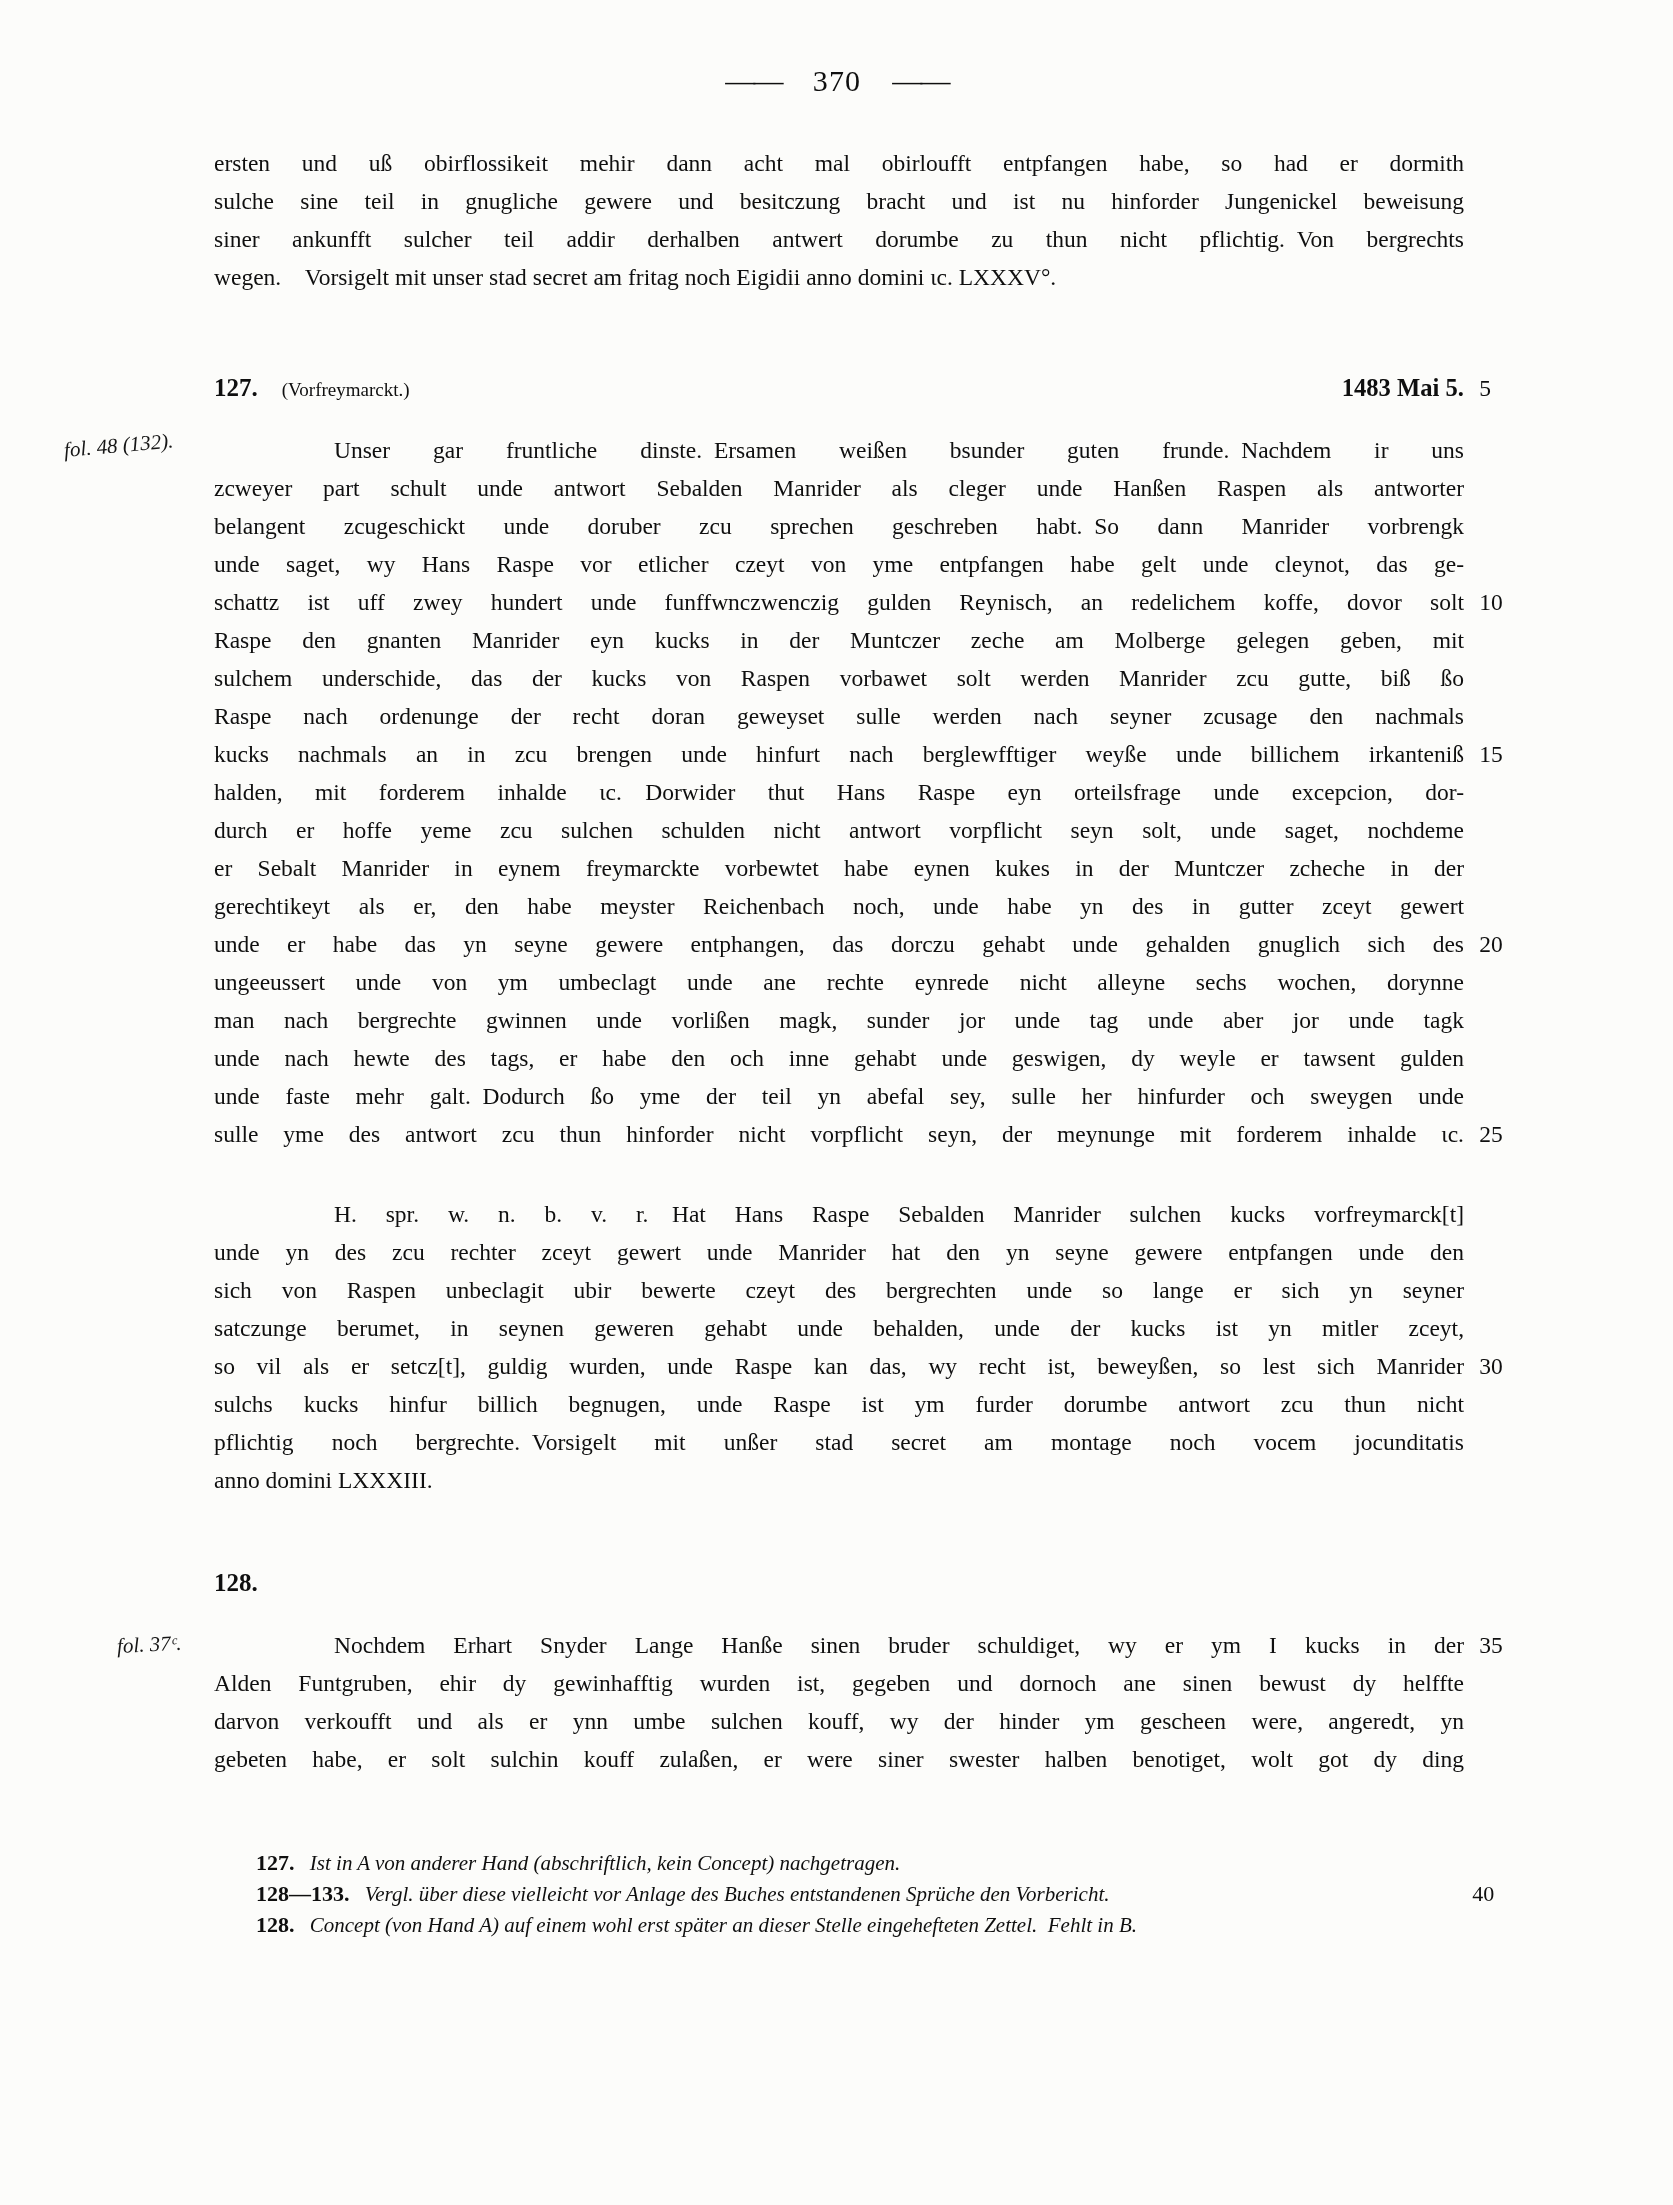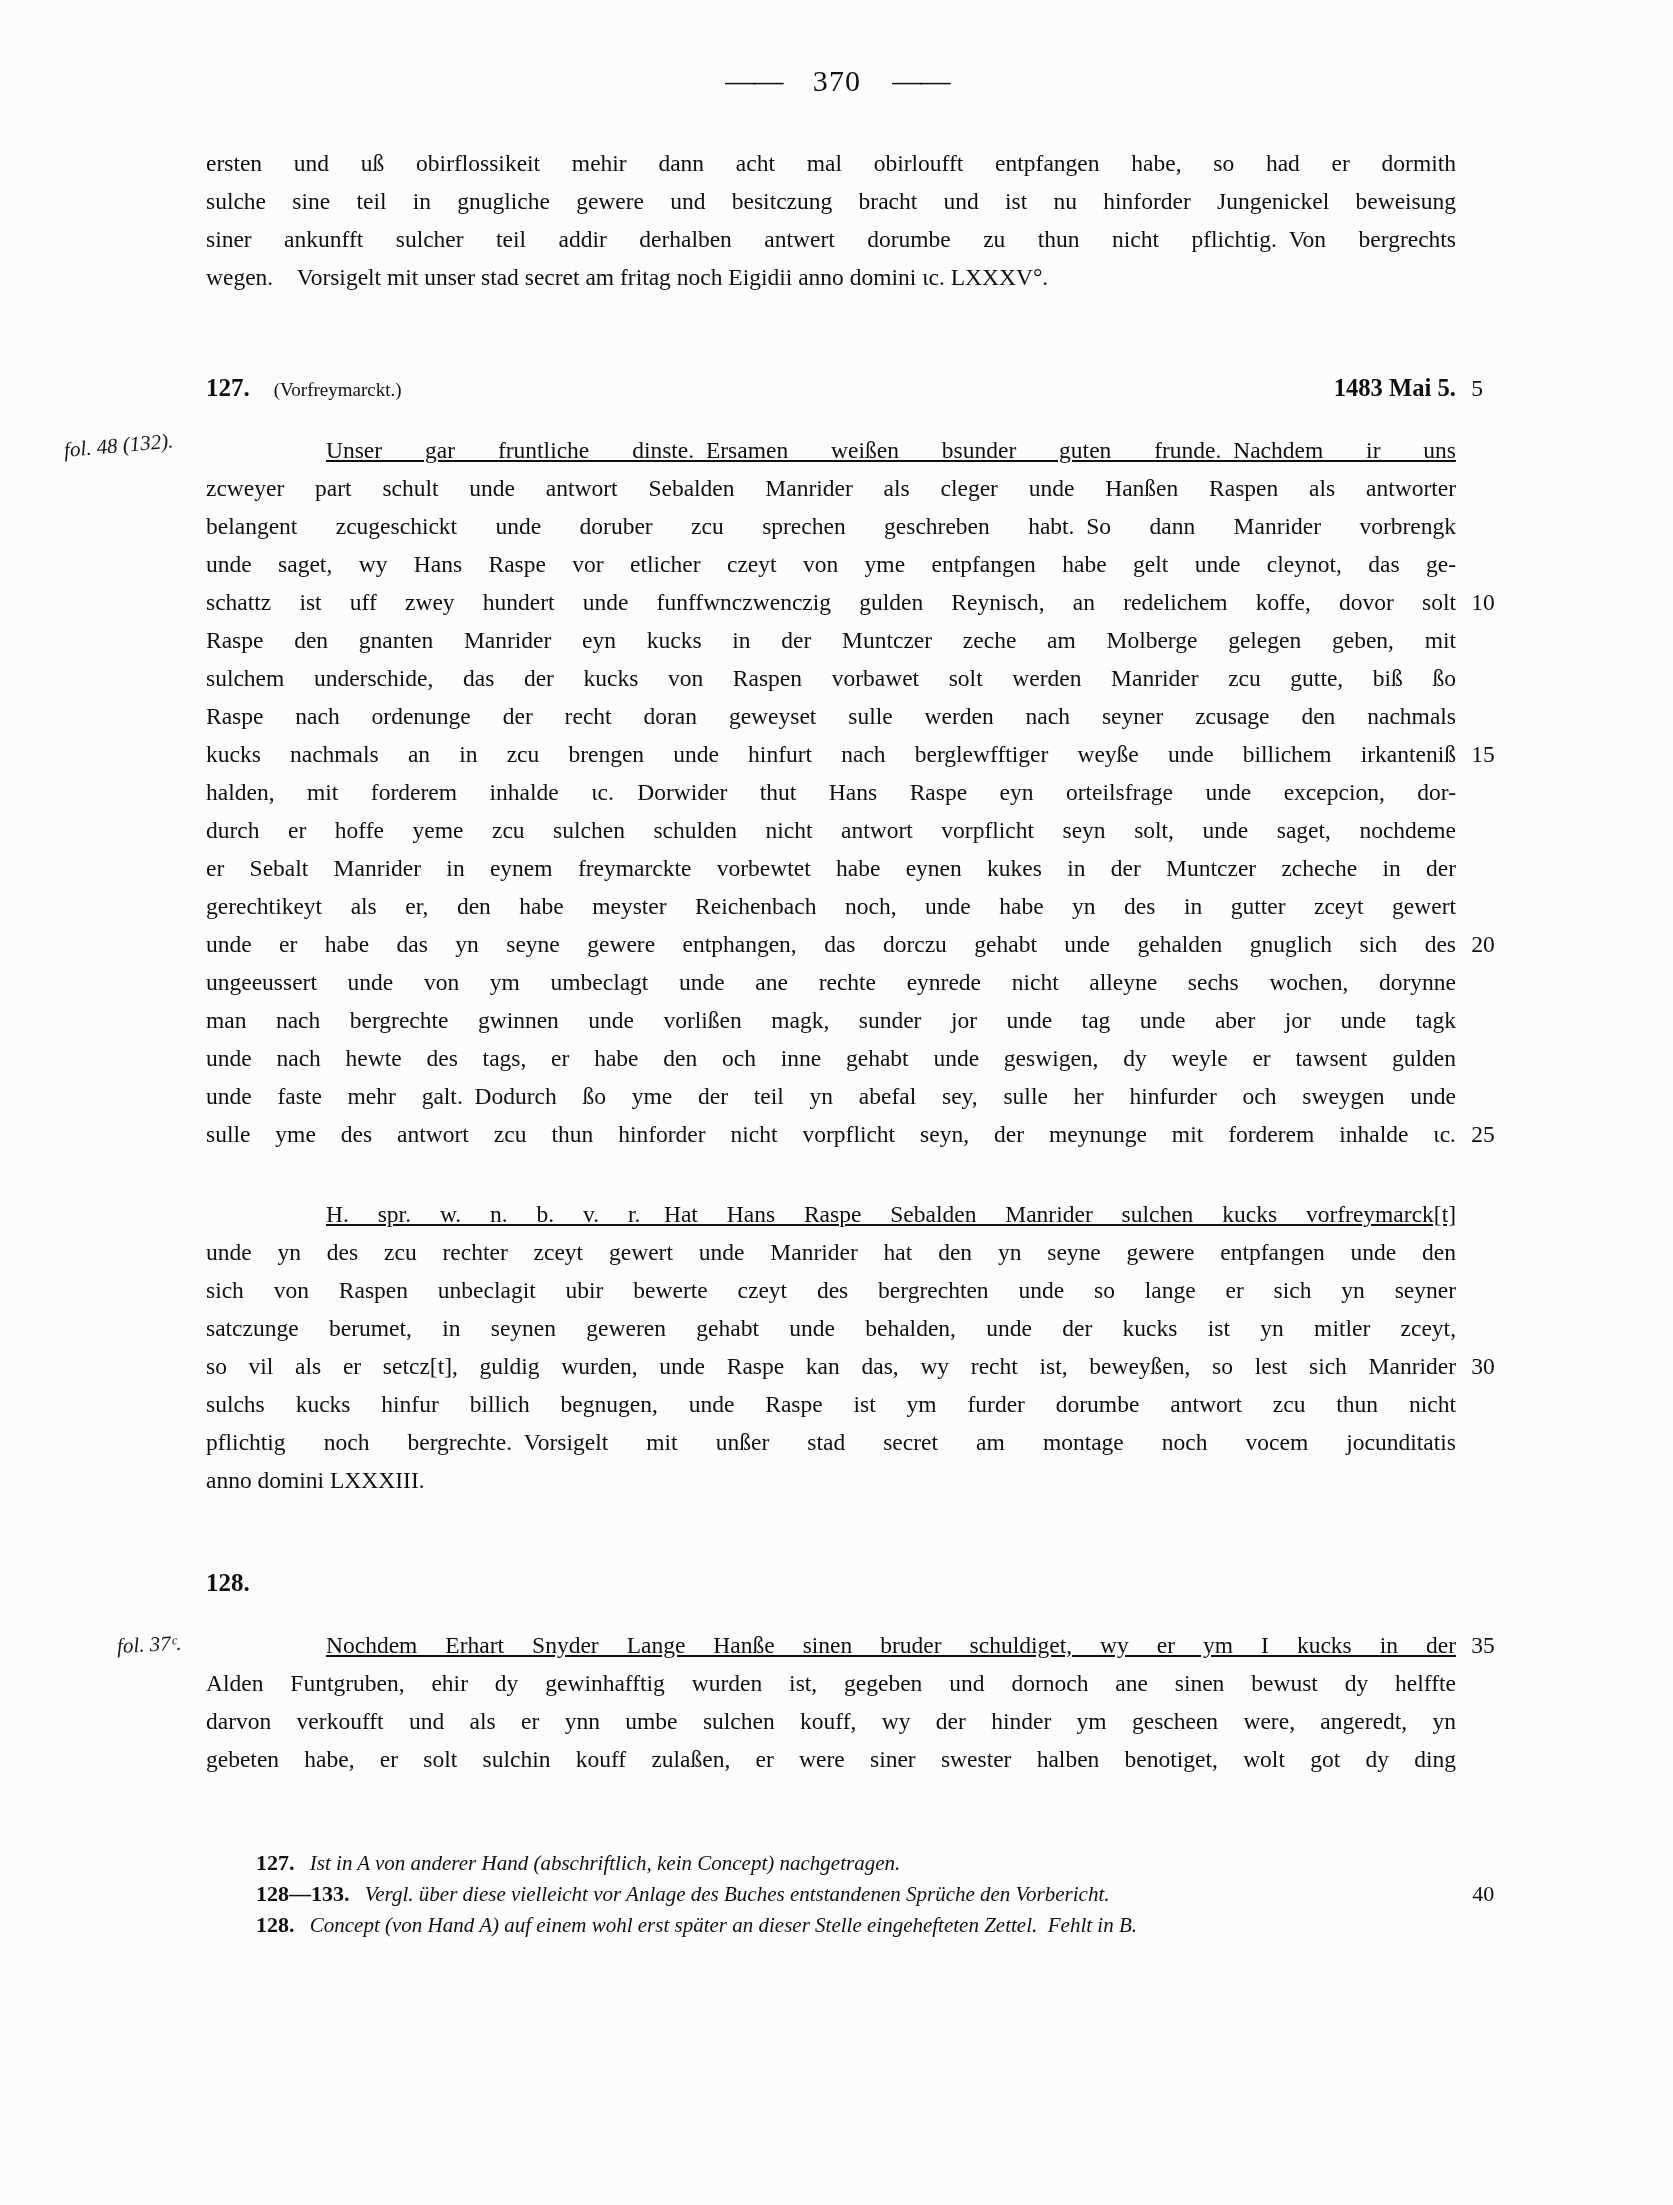--- a/index.html
+++ b/index.html
@@ -20,29 +20,29 @@
   .pagehead {
     position:absolute; top:61px; left:0; width:1674px; height:39px;
     display:flex; justify-content:center; align-items:center; gap:31px;
     font-size:30px;
   }
   .pagehead .dash { letter-spacing:-0.06em; }
   .pagehead .pgnum { letter-spacing:0.04em; }
 
   
   .block {
-    position:absolute; left:206px; width:1250px;
+    position:absolute; left:214px; width:1250px;
     font-size:23.5px;
   }
   .line {
     position:relative; height:38px; line-height:38px;
     text-align:justify; text-align-last:justify;
     white-space:normal;
   }
-  .line.indent { text-indent:120px;text-decoration:underline; }
+  .line.indent { text-indent:120px; }
   .line.last { text-align-last:left; }
   .num {
     position:absolute; top:0; left:calc(100% + 15.3px); width:71px;
     text-align:left; text-indent:0;
     font-size:23.5px; font-weight:400; font-style:normal;
     line-height:inherit;
   }
 
   
   .heading {

